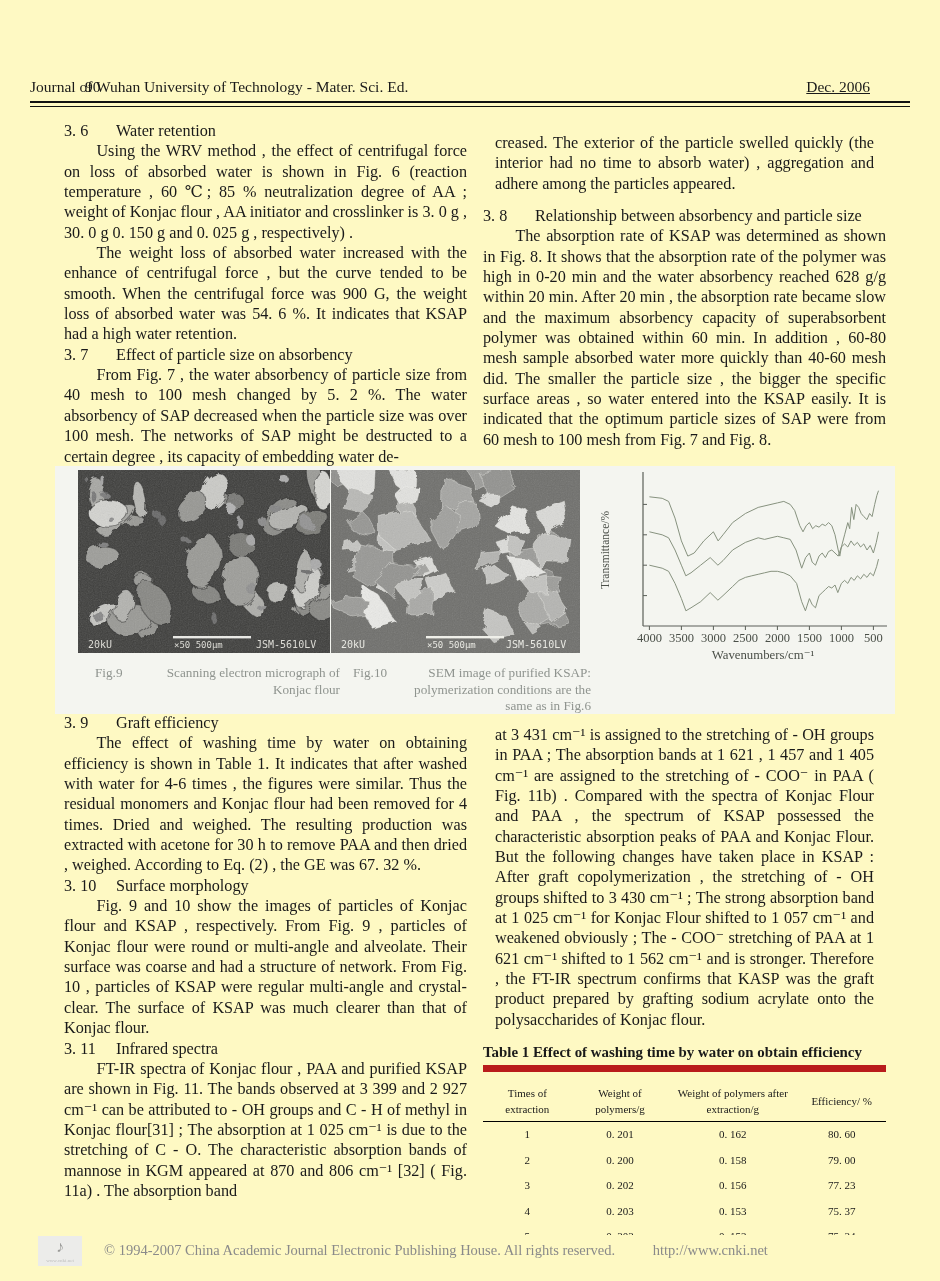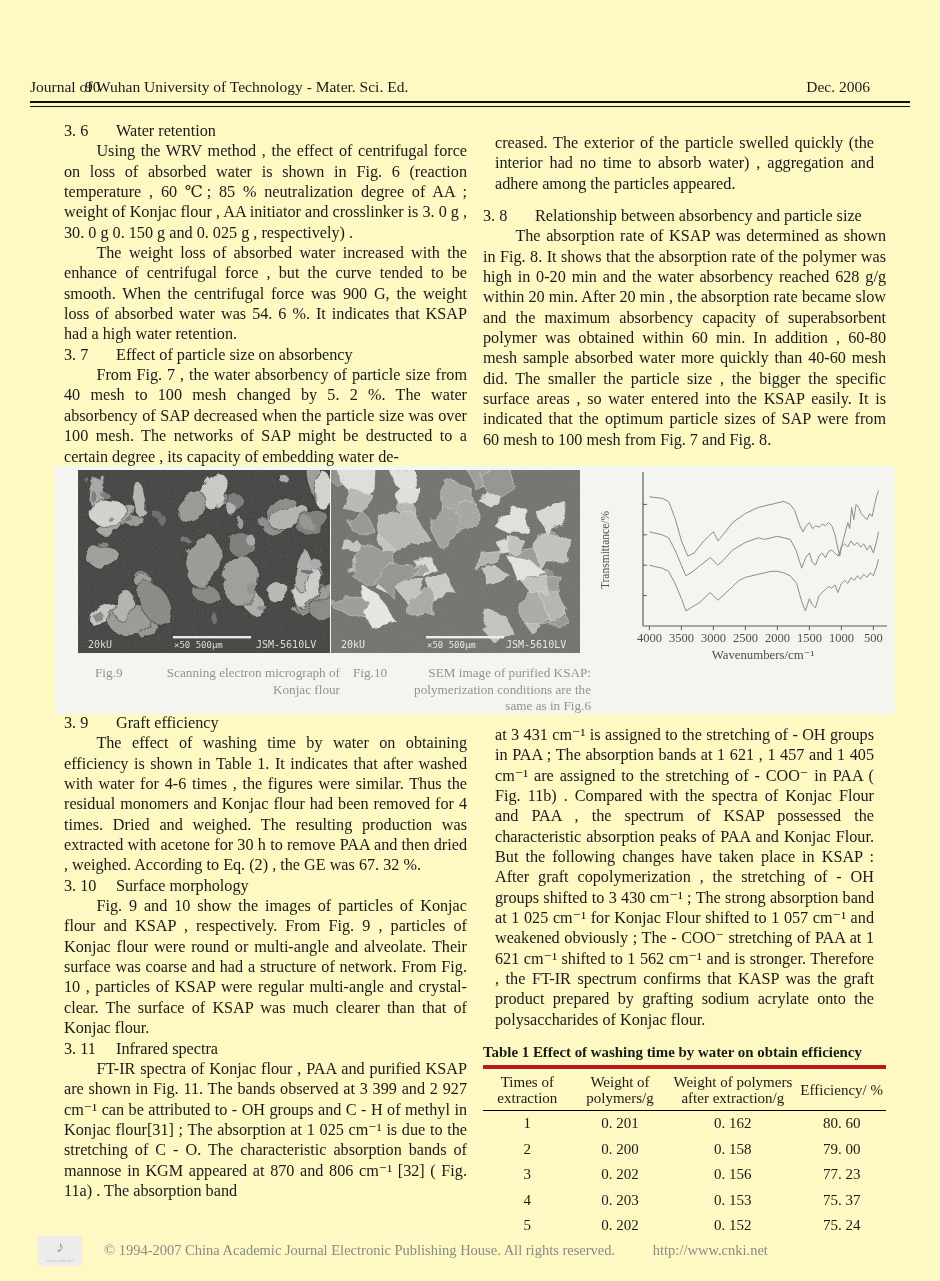--- a/index.html
+++ b/index.html
@@ -2,21 +2,21 @@
 <html><head>
 <meta charset="utf-8">
 <style>
   html,body{margin:0;padding:0;background:#e8e8e8;}
   #page{position:relative;width:940px;height:1281px;background:#fef9c3;overflow:hidden;
         font-family:"Liberation Serif","DejaVu Serif",serif;color:#1a1a1a;}
   
   #hdr{position:absolute;top:78px;left:30px;width:880px;height:22px;font-size:15.5px;}
   #hdr .pg{position:absolute;left:55px;top:0;}
   #hdr .ttl{position:absolute;left:0;right:0;text-align:left;top:0;}
-  #hdr .dt{position:absolute;right:40px;top:0;}
+  #hdr .dt{position:absolute;right:40px;top:0;text-decoration:underline;}
   #rule{position:absolute;top:101px;left:30px;width:880px;border-top:2px solid #111;}
   #rule2{position:absolute;top:106px;left:30px;width:880px;border-top:1px solid #111;}
   
   .col{position:absolute;width:403px;font-size:16.2px;line-height:20.35px;text-align:justify;overflow:hidden;}
   #colTL{left:64px;top:121px;height:349px;}
   #colTR{left:483px;top:121px;height:349px;}
   #colBL{left:64px;top:713px;height:520px;}
   #colBR{left:483px;top:713px;height:522px;}
   .p{ text-indent:2em;margin:0;}
   .p0{text-indent:0;margin:12px;}
@@ -28,23 +28,23 @@
   .sem{position:absolute;top:4px;}
   #sem9{left:23px;}
   #sem10{left:276px;}
   #chartbox{position:absolute;left:540px;top:2px;width:300px;height:200px;}
   .cap{position:absolute;top:199px;display:flex;gap:9px;color:#8f948f;font-size:13.2px;line-height:16.5px;text-align:right;}
   .cap .cl{flex:none;}
   #cap9{left:40px;width:245px;}
   #cap10{left:298px;width:238px;}
   #cap11{left:582px;width:252px;}
   
-  #tbl-title{font-weight:bold;font-size:14.9px;margin-top:6px;border-bottom:4px solid #b91c1c;
+  #tbl-title{font-weight:bold;font-size:14.9px;margin-top:6px;border-bottom:7px solid #b91c1c;
              padding-bottom:2px;text-align:left;text-indent:0;}
-  table{width:100%;border-collapse:collapse;font-size:15px;margin-top:3px;}
+  table{width:100%;border-collapse:collapse;font-size:11px;margin-top:11px;}
   thead tr{border-bottom:1.6px solid #000;}
   th{font-weight:normal;text-align:center;padding:2px 2px 4px;line-height:16px;}
   td{text-align:center;padding:2.6px 0;}
   table{border-bottom:1.6px solid #000;}
   
   #ftr{position:absolute;left:0;top:1234px;width:940px;height:40px;font-size:14.5px;color:#8a8a8a;}
   #logo{position:absolute;left:38px;top:2px;width:44px;height:30px;background:#ececea;color:#9a9a98;
         text-align:center;font-size:16px;line-height:22px;}
   #logo .u{display:block;font-size:5px;line-height:5px;color:#bdbdbb;}
   #ftr .txt{position:absolute;left:104px;top:8px;}

